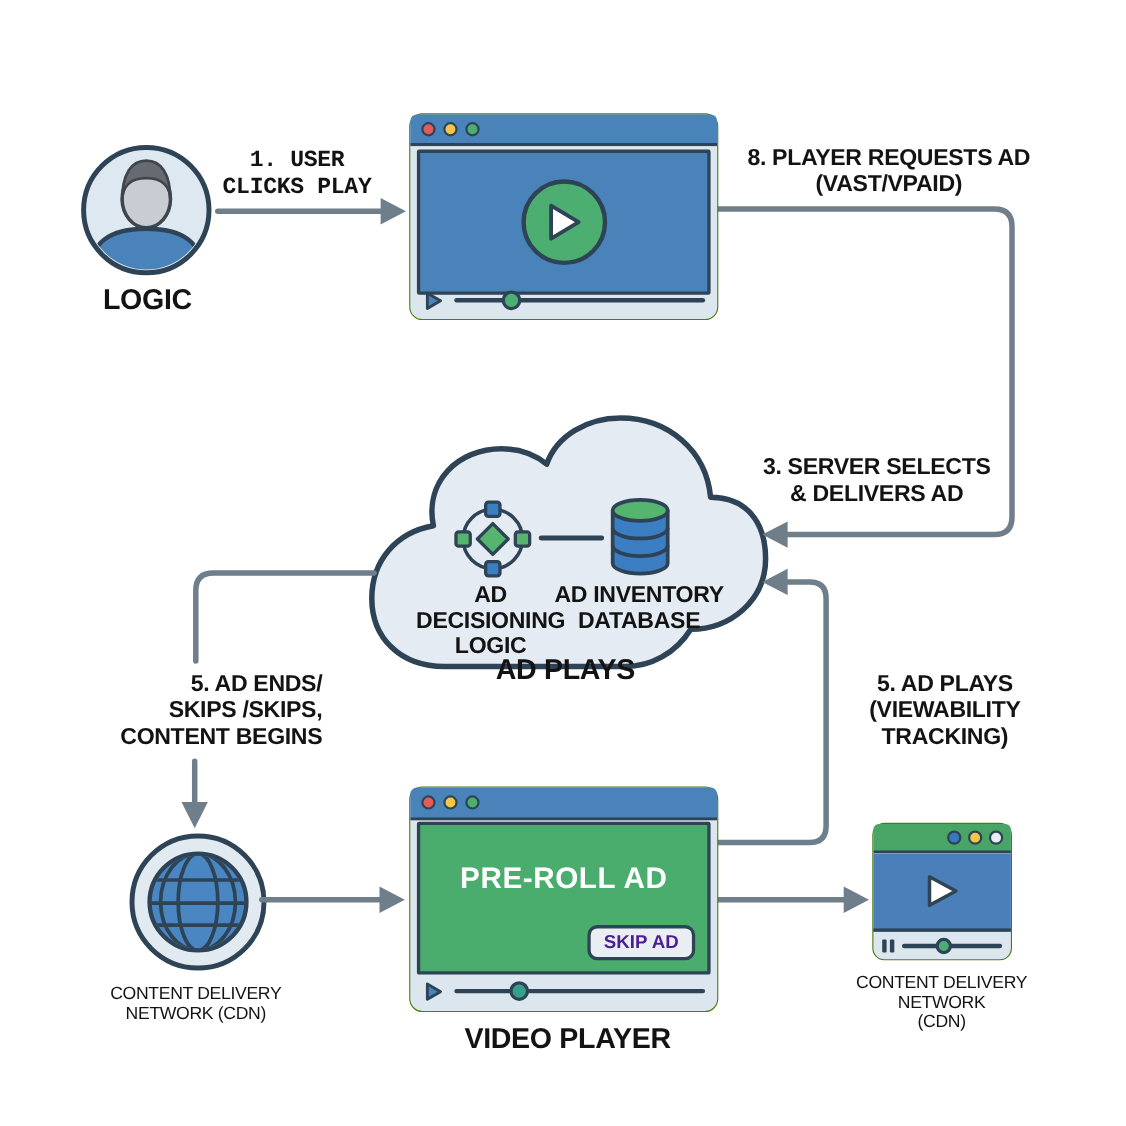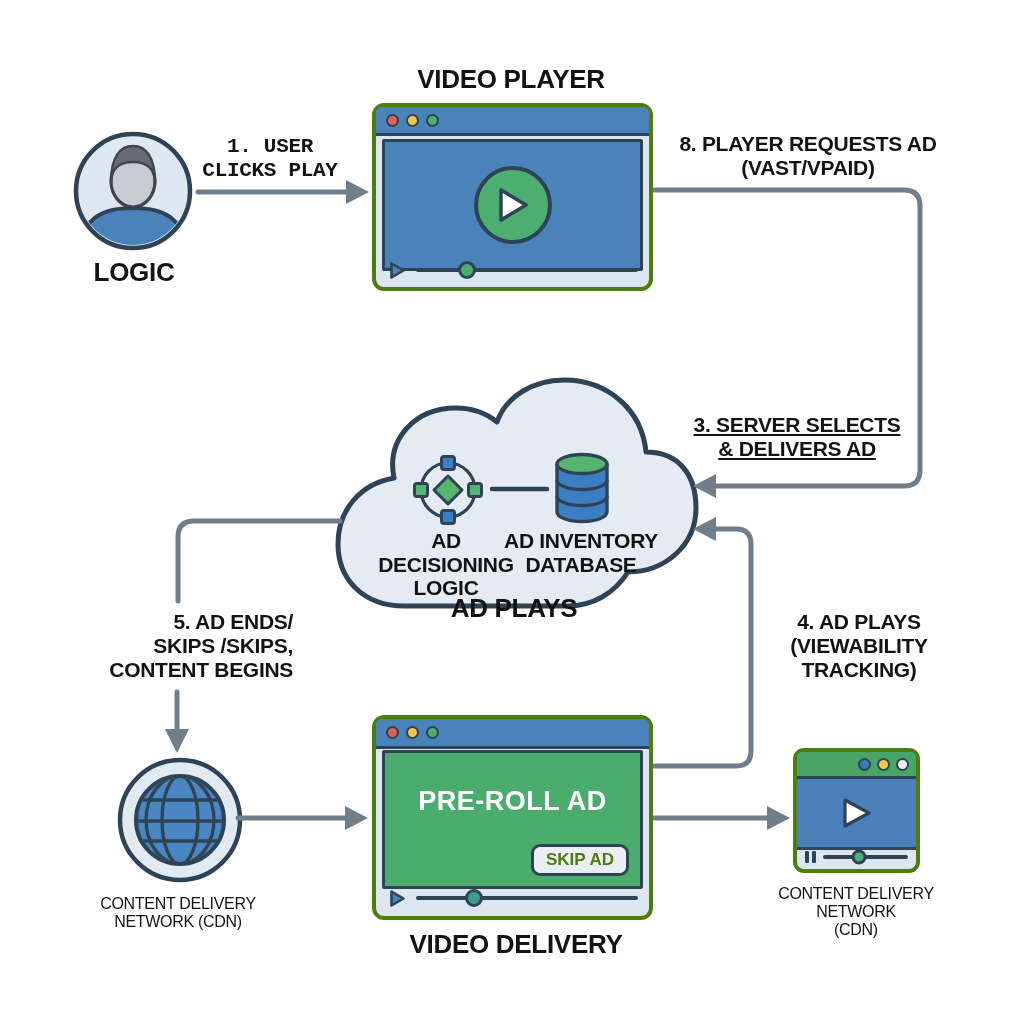--- a/index.html
+++ b/index.html
@@ -7,37 +7,37 @@
     position:relative;width:1024px;height:1024px;background:#ffffff;overflow:hidden;
     font-family:"Liberation Sans","DejaVu Sans",sans-serif;color:#131313;
   }
   #diagram-layer{position:absolute;left:0;top:0;z-index:1;}
   .lbl{position:absolute;text-align:center;white-space:pre-line;line-height:1.14;
        color:#131313;z-index:3;letter-spacing:-0.3px;}
   .node-lbl{font-size:26px;font-weight:700;}
   .cdn-lbl{font-size:16px;font-weight:400;}
   .step-lbl{font-size:21px;font-weight:700;}
   .cloud-lbl{font-size:21px;font-weight:700;line-height:1.12;z-index:4;}
-  .win{position:absolute;box-sizing:border-box;background:#dbe6ee;border:4px solid #4d7c0f;
+  .win{position:absolute;box-sizing:border-box;background:#dbe6ee;border:1px solid #4d7c0f;
        border-radius:12px;z-index:2;}
   .bar{display:flex;align-items:center;padding-left:10px;gap:7px;background:#4a82ba;
        border-bottom:3px solid #2e4456;border-radius:6px 6px 0 0;}
   .dot{width:13px;height:13px;border:2.5px solid #2e4456;border-radius:50%;box-sizing:border-box;flex:0 0 auto;}
   .screen{position:absolute;left:6px;right:6px;border:3px solid #2e4456;border-radius:2px;}
   .playbtn{position:absolute;left:50%;top:50%;transform:translate(-50%,-50%);
        width:78px;height:78px;border-radius:50%;background:#4cae70;border:4px solid #2e4456;
        box-sizing:border-box;display:flex;align-items:center;justify-content:center;}
   .controls{position:absolute;left:13px;right:11px;height:22px;display:flex;align-items:center;gap:10px;}
   .track{flex:1;height:4px;background:#2e4456;border-radius:2px;position:relative;}
   .knob{position:absolute;top:50%;transform:translate(-50%,-50%);width:18px;height:18px;
        border-radius:50%;border:3px solid #2e4456;box-sizing:border-box;}
   .adtext{position:absolute;left:0;width:100%;top:33px;text-align:center;color:#ffffff;
        font-size:27px;font-weight:700;letter-spacing:0.5px;}
   .skip{position:absolute;right:11px;bottom:10px;background:#e9eef3;border:3px solid #2e4456;
-       border-radius:9px;font-size:17px;font-weight:700;padding:3px 12px;color:#4d7c0f;}
+       border-radius:9px;font-size:17px;font-weight:700;padding:3px 12px;color:#4c1d95;}
   .mini-screen{position:absolute;left:0;right:0;top:27px;height:68px;background:#4a7fb9;
        border-bottom:3px solid #2e4456;display:flex;align-items:center;justify-content:center;}
   .mini-controls{position:absolute;left:8px;right:8px;bottom:4px;height:16px;display:flex;
        align-items:center;gap:7px;}
   .pause-bars{display:flex;gap:3px;}
   .pause-bars span{width:4px;height:12px;background:#2e4456;border-radius:1px;}
   .mini-track{flex:1;height:3.5px;background:#2e4456;border-radius:2px;position:relative;}
   .mini-knob{position:absolute;top:50%;transform:translate(-50%,-50%);width:15px;height:15px;
        border-radius:50%;background:#4cae70;border:3px solid #2e4456;box-sizing:border-box;left:42%;}
 </style>
@@ -182,40 +182,39 @@
           <span></span>
           <span></span>
         </div>
       <div class="mini-track">
         <span class="mini-knob"></span>
       </div>
     </div>
   </div>
 
   <div class="lbl node-lbl" style="left:34px;top:258px;width:200px;">LOGIC</div>
-  <div class="lbl node-lbl" style="left:386px;top:65px;width:250px;">VIDEO PLAYER</div>
   <div class="lbl node-lbl" style="left:389px;top:594px;width:250px;">AD PLAYS</div>
-  <div class="lbl node-lbl" style="left:391px;top:930px;width:250px;">VIDEO DELIVERY</div>
+  <div class="lbl node-lbl" style="left:391px;top:930px;width:250px;">VIDEO PLAYER</div>
   <div class="lbl cdn-lbl" style="left:38px;top:895px;width:280px;">CONTENT DELIVERY
 NETWORK (CDN)</div>
   <div class="lbl cdn-lbl" style="left:716px;top:885px;width:280px;">CONTENT DELIVERY
 NETWORK
 (CDN)</div>
 
   <div class="lbl cloud-lbl" style="left:366px;top:529px;width:160px;">AD DECISIONING
 LOGIC</div>
   <div class="lbl cloud-lbl" style="left:501px;top:529px;width:160px;">AD INVENTORY
 DATABASE</div>
 
   <div class="lbl step-lbl" style="left:170px;top:135px;width:200px;font-family:Liberation Mono, monospace;">1. USER
 CLICKS PLAY</div>
   <div class="lbl step-lbl" style="left:658px;top:132px;width:300px;">8. PLAYER REQUESTS AD
 (VAST/VPAID)</div>
-  <div class="lbl step-lbl" style="left:672px;top:413px;width:250px;text-decoration:underline;">3. SERVER SELECTS
+  <div class="lbl step-lbl" style="left:672px;top:413px;width:250px;">3. SERVER SELECTS
 &amp; DELIVERS AD</div>
-  <div class="lbl step-lbl" style="left:759px;top:610px;width:200px;">4. AD PLAYS
+  <div class="lbl step-lbl" style="left:759px;top:610px;width:200px;">5. AD PLAYS
 (VIEWABILITY
 TRACKING)</div>
   <div class="lbl step-lbl" style="left:63px;top:610px;width:230px;text-align:right;">5. AD ENDS/
 SKIPS /SKIPS,
 CONTENT BEGINS</div>
 
 </div>
 
 </body></html>

